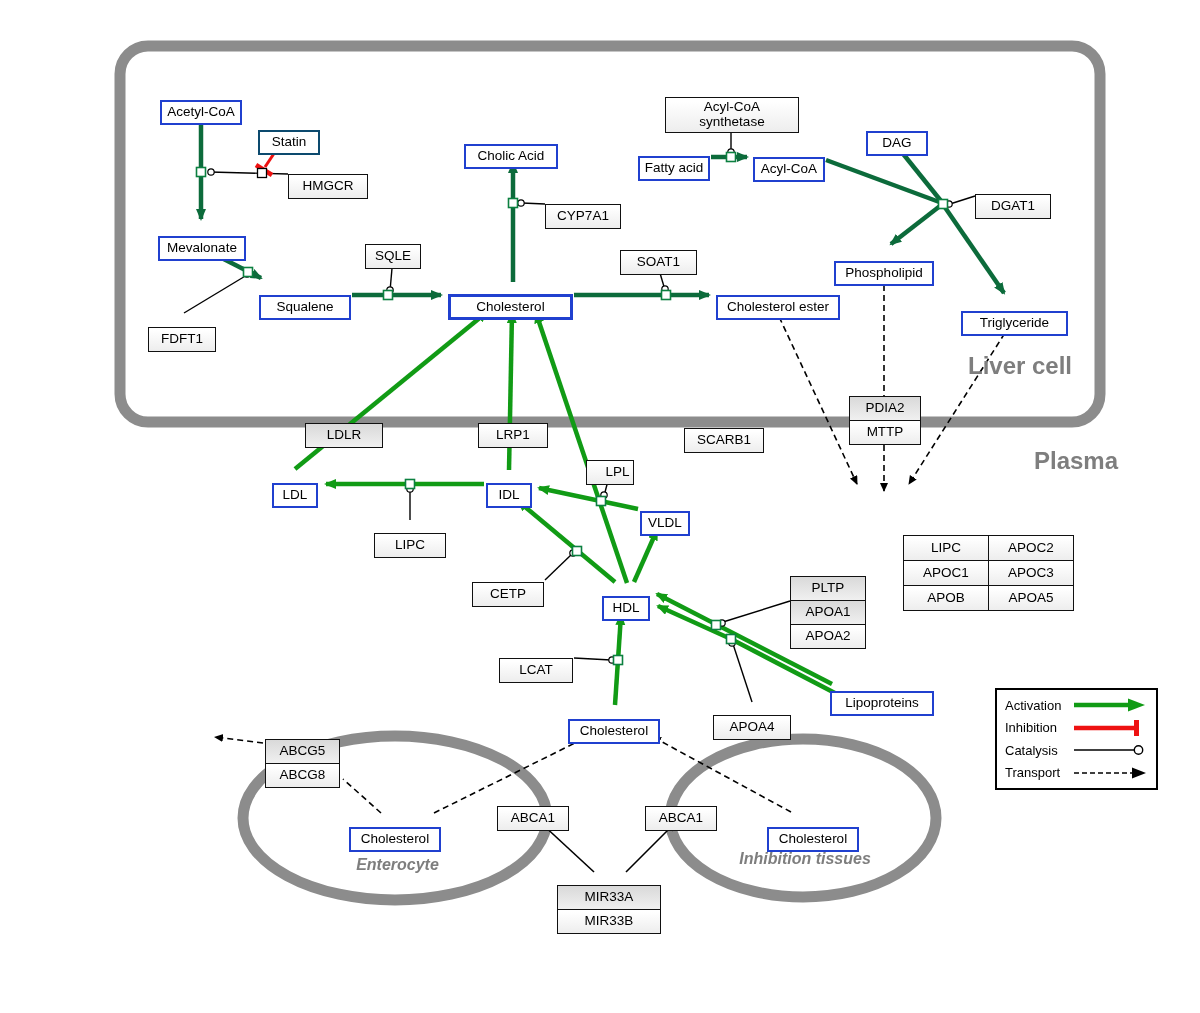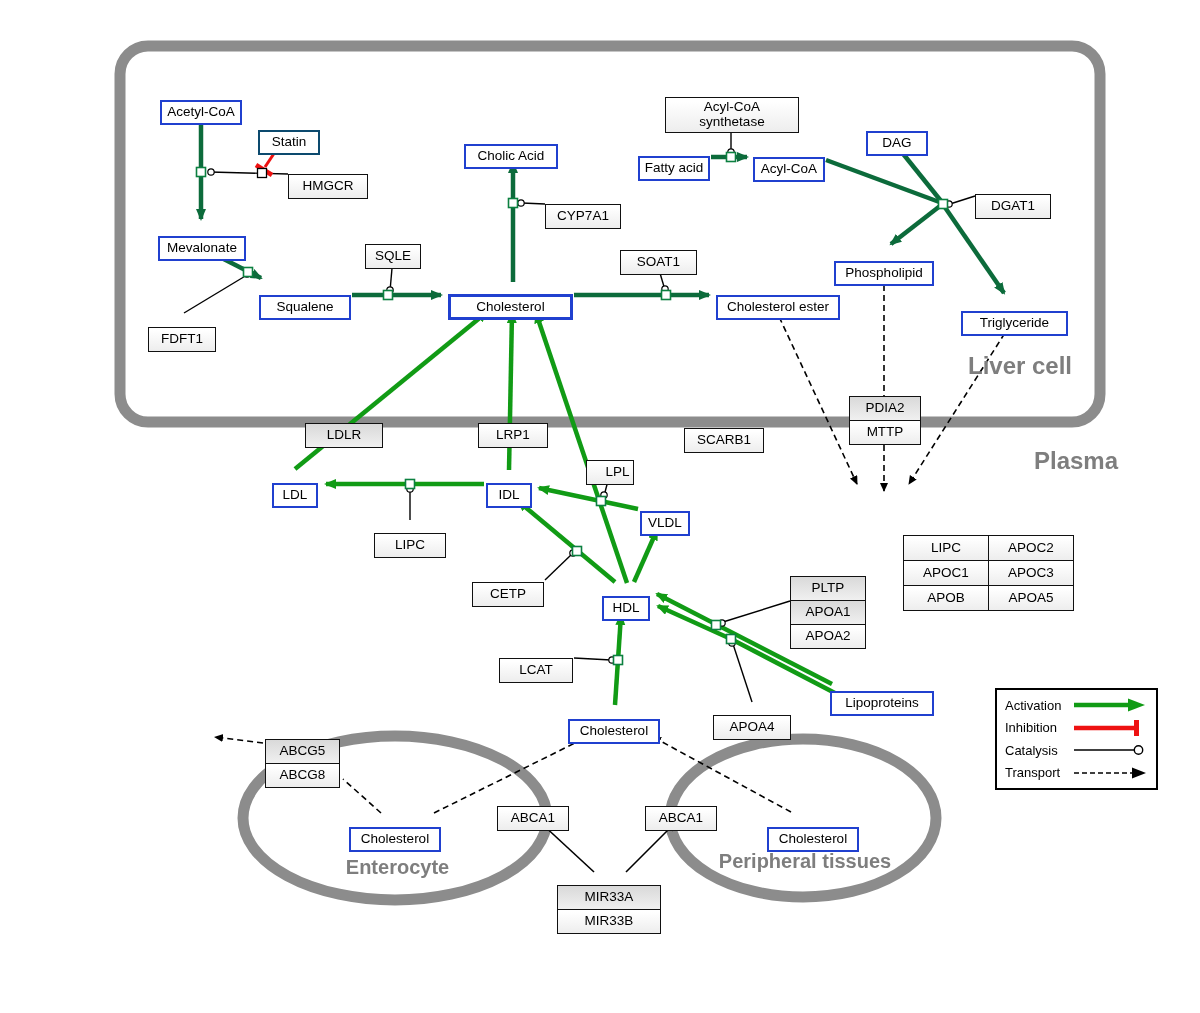--- a/index.html
+++ b/index.html
@@ -10,21 +10,21 @@
   .node{position:absolute;box-sizing:border-box;display:flex;align-items:center;justify-content:center;
         text-align:center;font-size:13.5px;line-height:1.08;background:#fff;color:#000;
         white-space:pre-line;pointer-events:auto;}
   .metabolite{border:2px solid #2040cf;}
   .metabolite.thick{border-width:3px;}
   .gene{border:1.3px solid #111;background:linear-gradient(180deg,#ffffff 10%,#ededed 100%);}
   .gene.shaded{background:linear-gradient(180deg,#d9d9d9,#f0f0f0);}
   .inhibitor{border:2px solid #0c4a6e;}
   .region-label{position:absolute;color:#7e7e7e;font-weight:bold;text-align:center;}
   #label-liver,#label-plasma{font-size:24px;}
-  #label-enterocyte,#label-peripheral{font-size:20px;}
+  #label-enterocyte,#label-peripheral{font-size:16px;font-style:italic;}
   .legend{position:absolute;left:995px;top:688px;width:163px;height:102px;border:2px solid #000;
           background:#fff;box-sizing:border-box;display:flex;flex-direction:column;
           justify-content:space-around;padding:4px 8px;font-size:13px;color:#000;}
   .legend-row{display:flex;align-items:center;justify-content:space-between;}
 </style>
 </head>
 <body>
 
 <div id="canvas">
 
@@ -192,21 +192,21 @@
       <div class="node gene" style="left: 497px; top: 794px; width: 72px; height: 25px;">ABCA1</div>
       <div class="node gene" style="left: 645px; top: 794px; width: 72px; height: 25px;">ABCA1</div>
       <div class="node metabolite" style="left: 767px; top: 815px; width: 92px; height: 25px;">Cholesterol</div>
       <div class="node gene shaded" style="left: 557px; top: 873px; width: 104px; height: 25px;">MIR33A</div>
       <div class="node gene" style="left: 557px; top: 897px; width: 104px; height: 25px;">MIR33B</div>
     </div>
 
   <div class="region-label" id="label-liver" style="left:935px;top:352px;width:170px;">Liver cell</div>
   <div class="region-label" id="label-plasma" style="left:991px;top:447px;width:170px;">Plasma</div>
   <div class="region-label" id="label-enterocyte" style="left:315px;top:856px;width:165px;">Enterocyte</div>
-  <div class="region-label" id="label-peripheral" style="left:700px;top:850px;width:210px;">Peripheral tissues</div>
+  <div class="region-label" id="label-peripheral" style="left:700px;top:850px;width:210px;">Inhibition tissues</div>
 
   <div class="legend">
     <div class="legend-row">
       <span>Activation</span>
       <svg width="76" height="18">
         <line x1="2" y1="9" x2="56" y2="9" stroke="#119b15" stroke-width="4.5"></line>
         <path d="M56 2.5 L73 9 L56 15.5 Z" fill="#119b15"></path>
       </svg>
     </div>
     <div class="legend-row">

